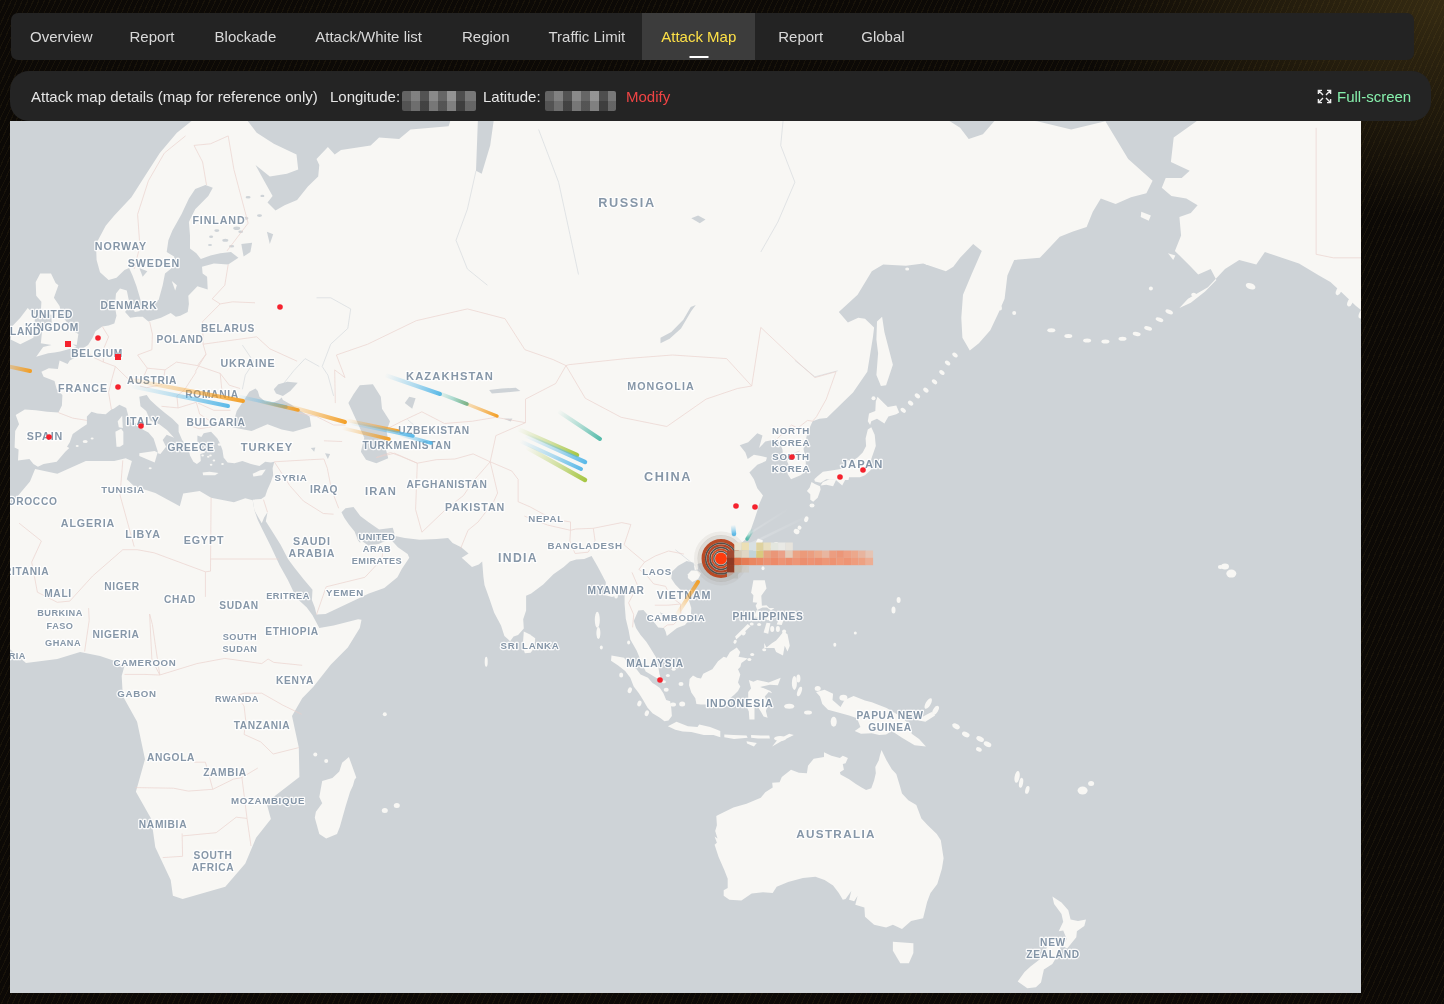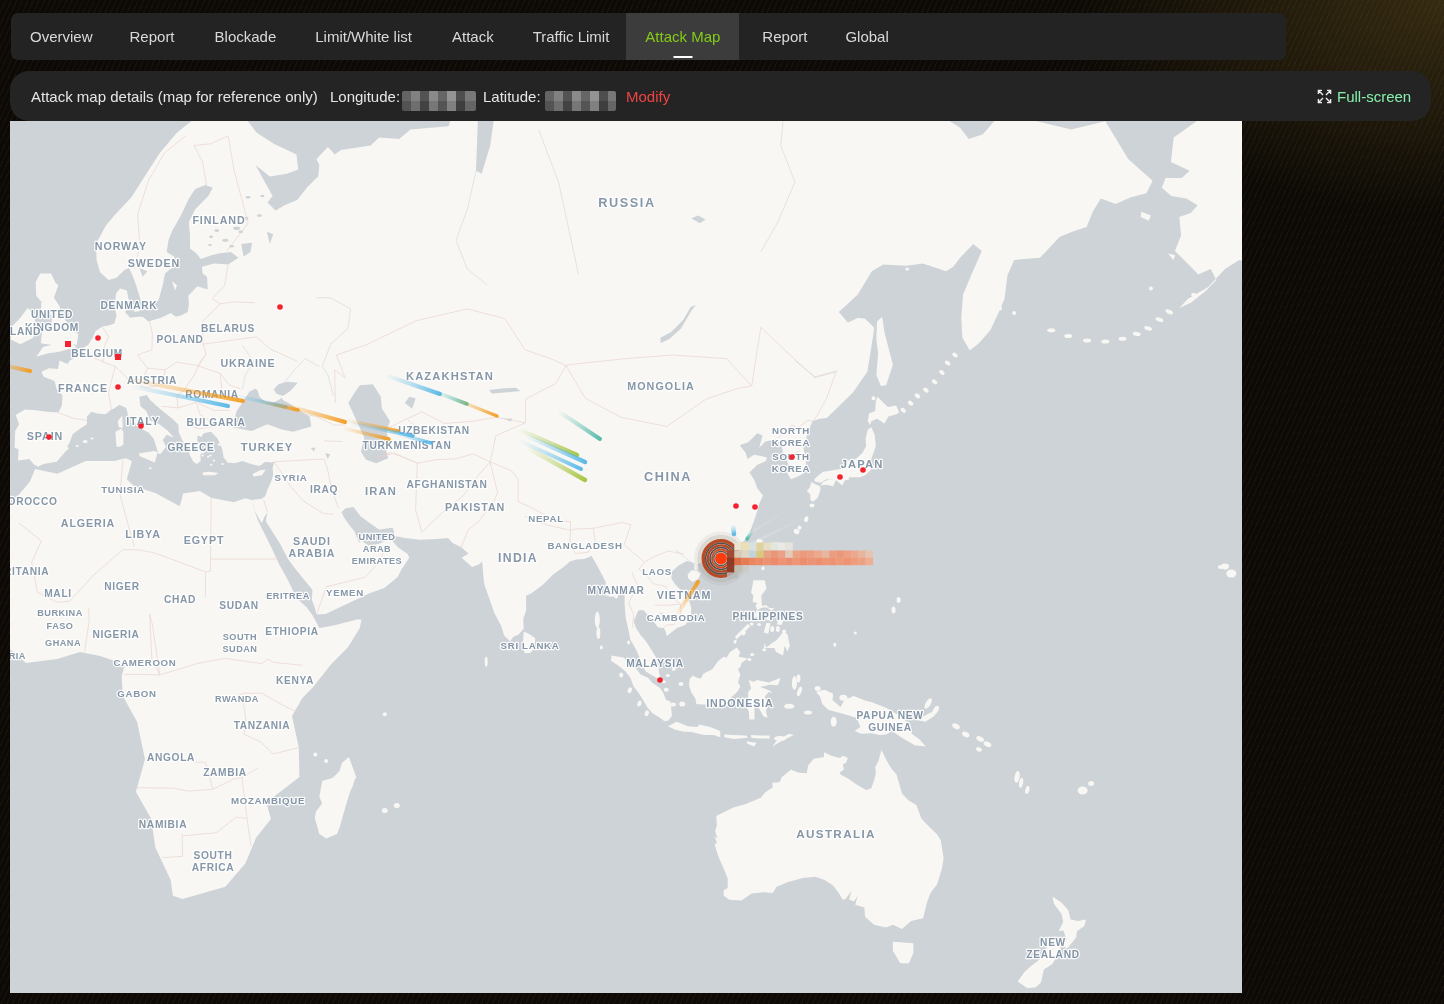--- a/index.html
+++ b/index.html
@@ -1,34 +1,34 @@
 <!DOCTYPE html>
 <html><head><meta charset="utf-8"><style>
 *{margin:0;padding:0;box-sizing:border-box}
 html,body{width:1444px;height:1004px;overflow:hidden;background:#0c0906;font-family:"Liberation Sans",sans-serif}
 body{position:relative;
 background-image:radial-gradient(ellipse 620px 360px at 100% 0%, rgba(160,130,50,0.28), transparent 60%),
 repeating-linear-gradient(115deg, rgba(190,155,60,0.07) 0px, rgba(190,155,60,0.07) 1px, rgba(0,0,0,0) 1px, rgba(0,0,0,0) 5px);}
-.nav{position:absolute;left:11px;top:13px;width:1275px;height:47px;background:#232323;border-radius:7px;display:flex;align-items:stretch}
+.nav{position:absolute;left:11px;top:13px;width:1403px;height:47px;background:#232323;border-radius:7px;display:flex;align-items:stretch}
 .nav a{display:flex;align-items:center;padding:0 19px;margin-left:var(--m,0);font-size:15px;color:#d9d9d9;position:relative;white-space:nowrap}
-.nav a.act{background:#3c3c3c;color:#84cc16}
+.nav a.act{background:#3c3c3c;color:#fde047}
 .nav a.act:after{content:"";position:absolute;left:50%;transform:translateX(-50%);bottom:2px;width:19px;height:2.5px;background:#fff}
 .sub{position:absolute;left:10px;top:71px;width:1421px;height:50px;background:#242424;border-radius:19px;color:#e6e6e6;font-size:15px}
 .sub span{position:absolute;top:0;height:100%;display:flex;align-items:center}
 .blur{top:19.5px !important;height:20px !important;border-radius:2px;filter:blur(0.7px);background:
 linear-gradient(180deg, rgba(255,255,255,0.05) 0 10px, rgba(0,0,0,0.10) 10px 20px),linear-gradient(90deg,#5c5c5c 0 9px,#7a7a7a 9px 18px,#4a4a4a 18px 27px,#848484 27px 36px,#5e5e5e 36px 45px,#8e8e8e 45px 54px,#454545 54px 63px,#717171 63px 80px);}
-.map{position:absolute;left:10px;top:121px;width:1232px;height:872px;background:#e5e5e5;overflow:hidden}
+.map{position:absolute;left:10px;top:121px;width:1351px;height:872px;background:#e5e5e5;overflow:hidden}
 </style></head>
 <body>
 <div class="nav">
 <a>Overview</a>
     <a style="--m:-1px">Report</a>
     <a style="--m:2px">Blockade</a>
-    <a style="--m:1px">Limit/White list</a>
-    <a style="--m:2px">Attack</a>
+    <a style="--m:1px">Attack/White list</a>
+    <a style="--m:2px">Region</a>
     <a style="--m:1px">Traffic Limit</a>
     <a class="act" style="--m:-2px">Attack Map</a>
     <a style="--m:4px">Report</a>
     <a>Global</a>
 </div>
 <div class="sub">
  <span style="left:21px">Attack map details (map for reference only)</span>
  <span style="left:320px">Longitude:</span>
  <span class="blur" style="left:392px;width:74px"></span>
  <span style="left:473px">Latitude:</span>

